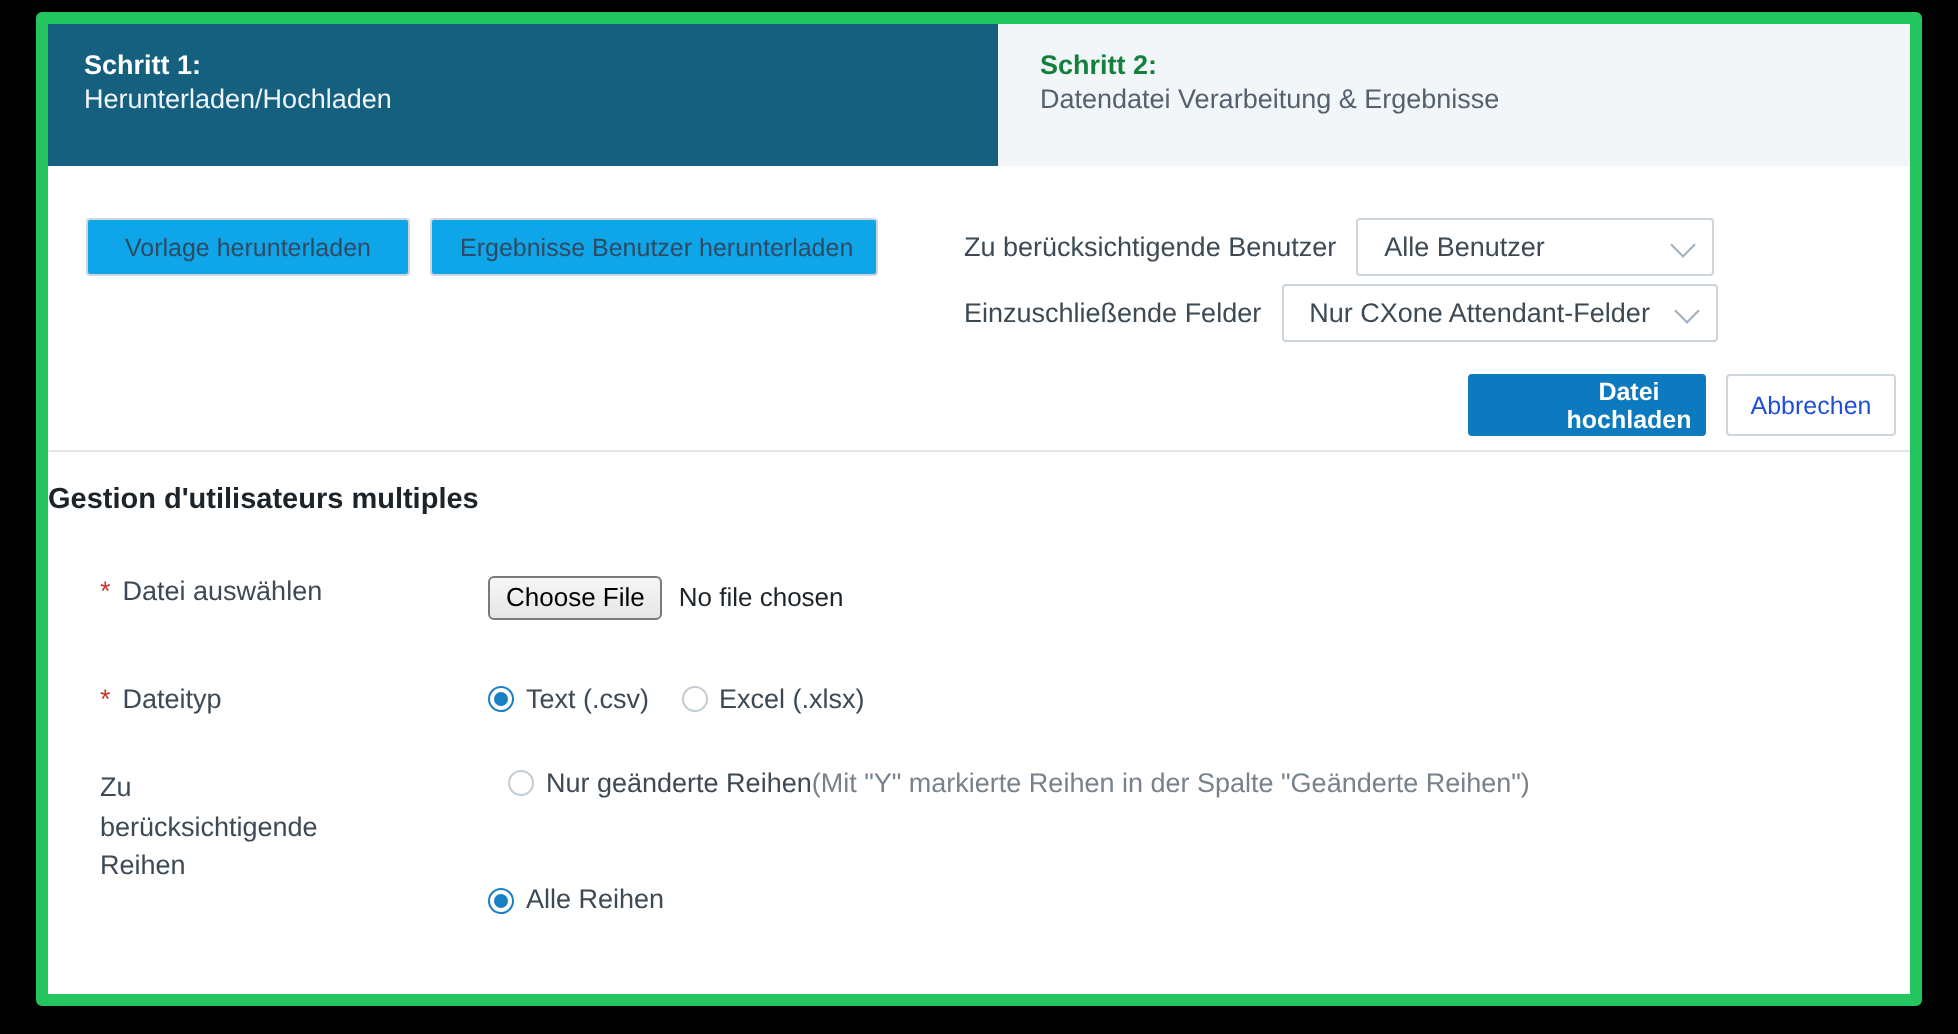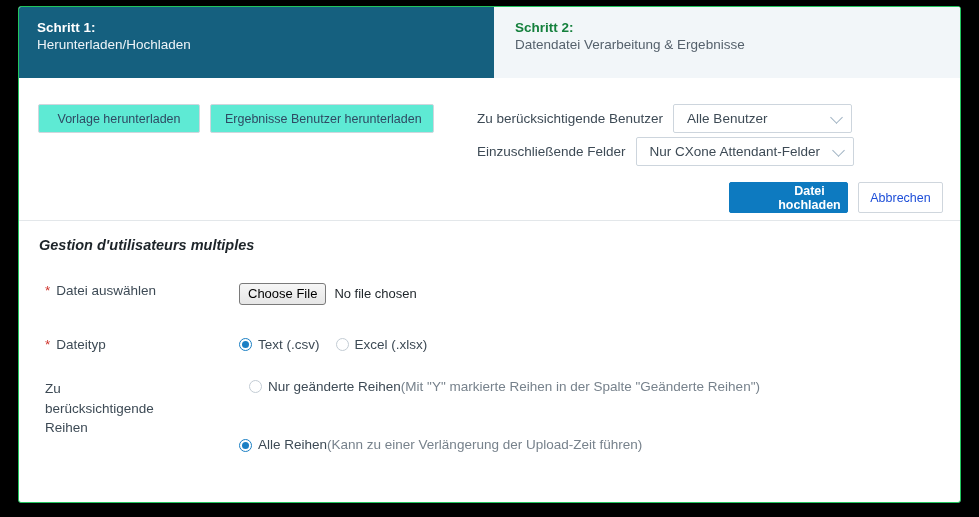--- a/index.html
+++ b/index.html
@@ -7,21 +7,21 @@
     margin: 0; padding: 0;
     width: 979px; height: 517px;
     background: #000000;
     font-family: "Liberation Sans", sans-serif;
   }
   .card {
     position: absolute;
     left: 18px; top: 6px;
     width: 943px; height: 497px;
     background: #ffffff;
-    border: 1px solid #22c55e;
+    border: 6px solid #22c55e;
     border-radius: 3px;
     overflow: hidden;
   }
 
   
   .steps {
     display: flex;
     width: 100%;
     height: 71px;
     background: #f2f6f9;
@@ -52,21 +52,21 @@
   
   .toolbar {
     position: relative;
     height: 143px;
     background: #ffffff;
     border-bottom: 1px solid #e3e7ea;
   }
   .btn-outline {
     position: absolute;
     height: 29px;
-    background: #5eead4;
+    background: #0ea5e9;
     border: 1px solid #cfd6dd;
     border-radius: 2px;
     color: #2f4a63;
     font-size: 12.5px;
     font-family: "Liberation Sans", sans-serif;
     cursor: pointer;
     padding: 0 14px;
     white-space: nowrap;
   }
   #btn-template { left: 19px; top: 26px; width: 162px; }
@@ -131,25 +131,24 @@
     color: #1d4ed8;
     font-size: 12.5px;
     font-family: "Liberation Sans", sans-serif;
     cursor: pointer;
   }
 
   
   .form-section { position: relative; padding: 0; }
   .section-title {
     position: absolute;
-    left: 20px; top: 16px;
+    left: 0; top: 16px;
     font-size: 14.5px;
     font-weight: bold;
     color: #1d2429;
-    font-style: italic;
   }
   .form-row { position: absolute; left: 0; width: 100%; }
   #frow-file { top: 62px; }
   #frow-type { top: 116px; }
   #frow-rows { top: 158px; }
 
   .req-label {
     position: absolute;
     left: 26px;
     width: 190px;
@@ -295,18 +294,17 @@
 
       <label class="radio-opt" id="rows-option-1">
         <span class="radio"></span>
         <span class="radio-label">Nur geänderte Reihen</span>
         <span class="radio-hint">(Mit "Y" markierte Reihen in der Spalte "Geänderte Reihen")</span>
       </label>
 
       <label class="radio-opt" id="rows-option-2">
         <span class="radio on"></span>
         <span class="radio-label">Alle Reihen</span>
-        <span class="radio-hint">(Kann zu einer Verlängerung der Upload-Zeit führen)</span>
       </label>
     </div>
 
   </div>
 </div>
 
 </body></html>

